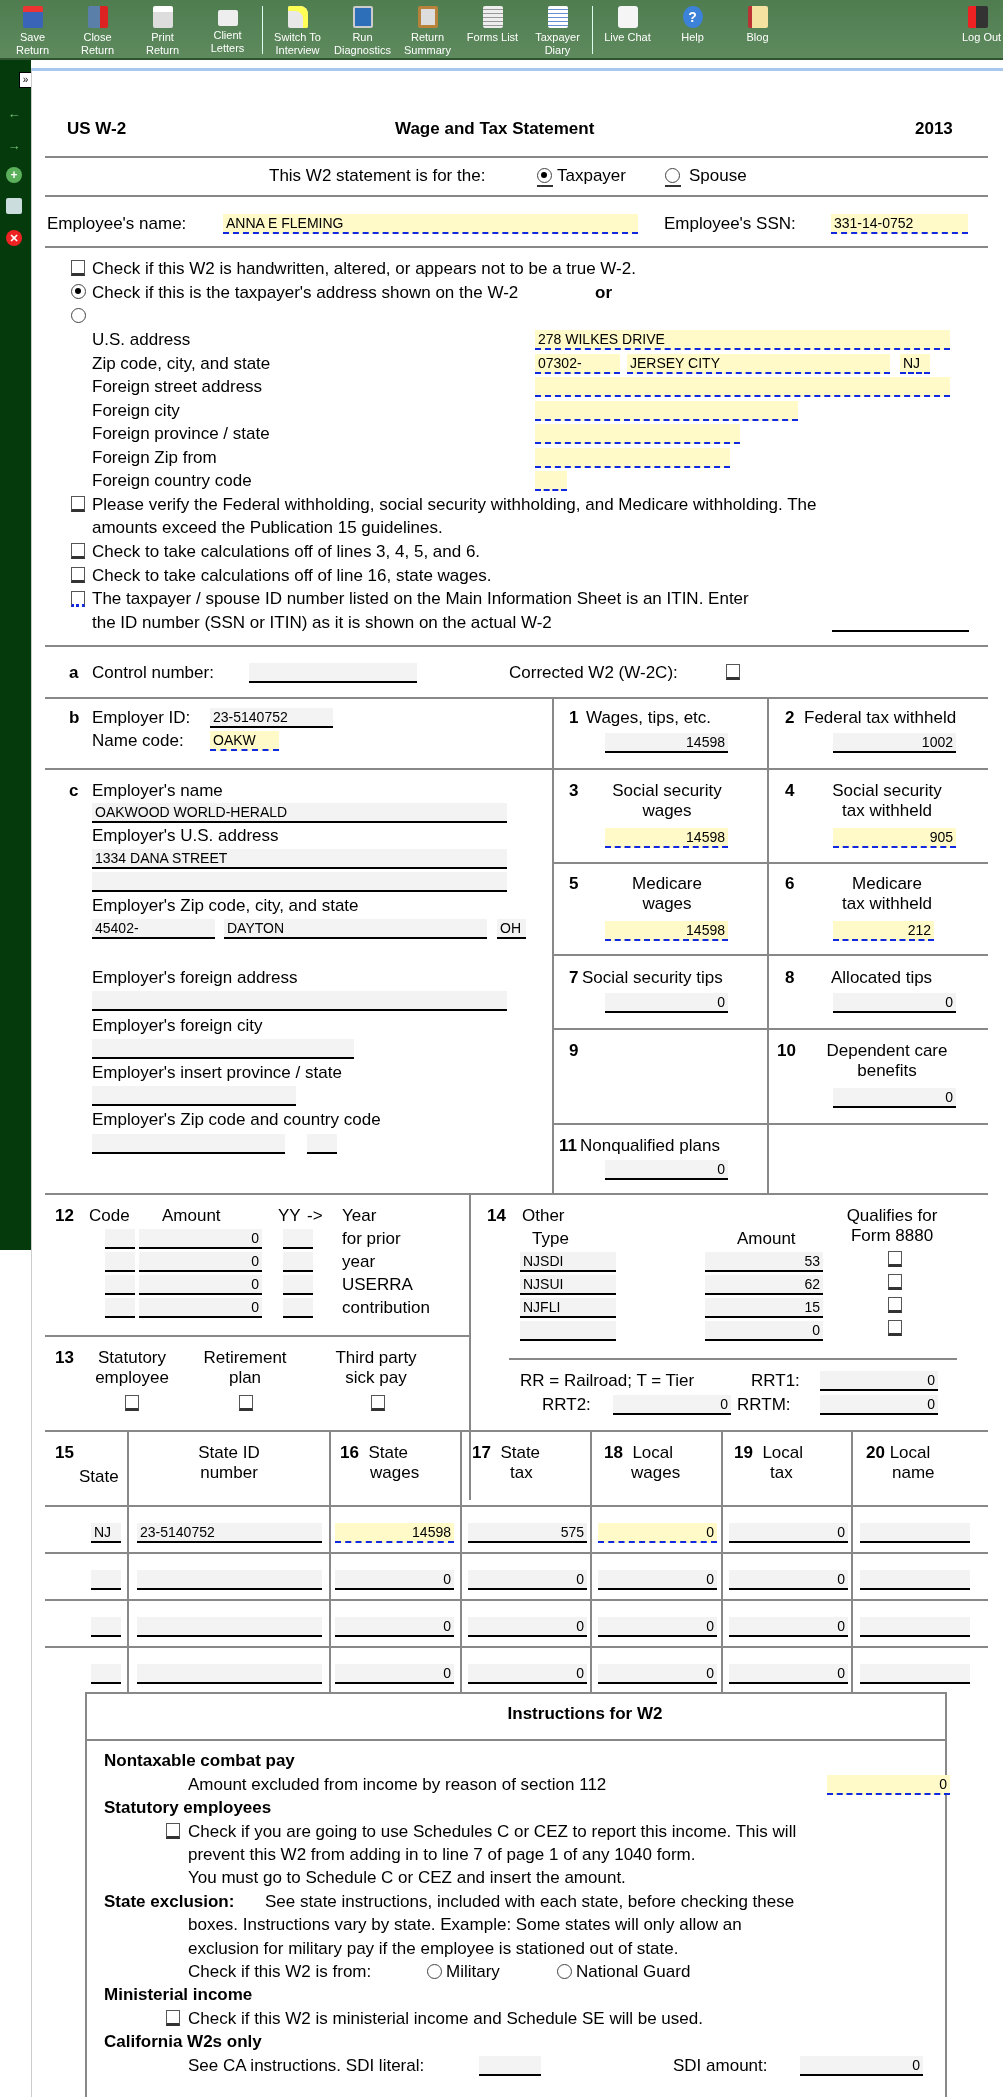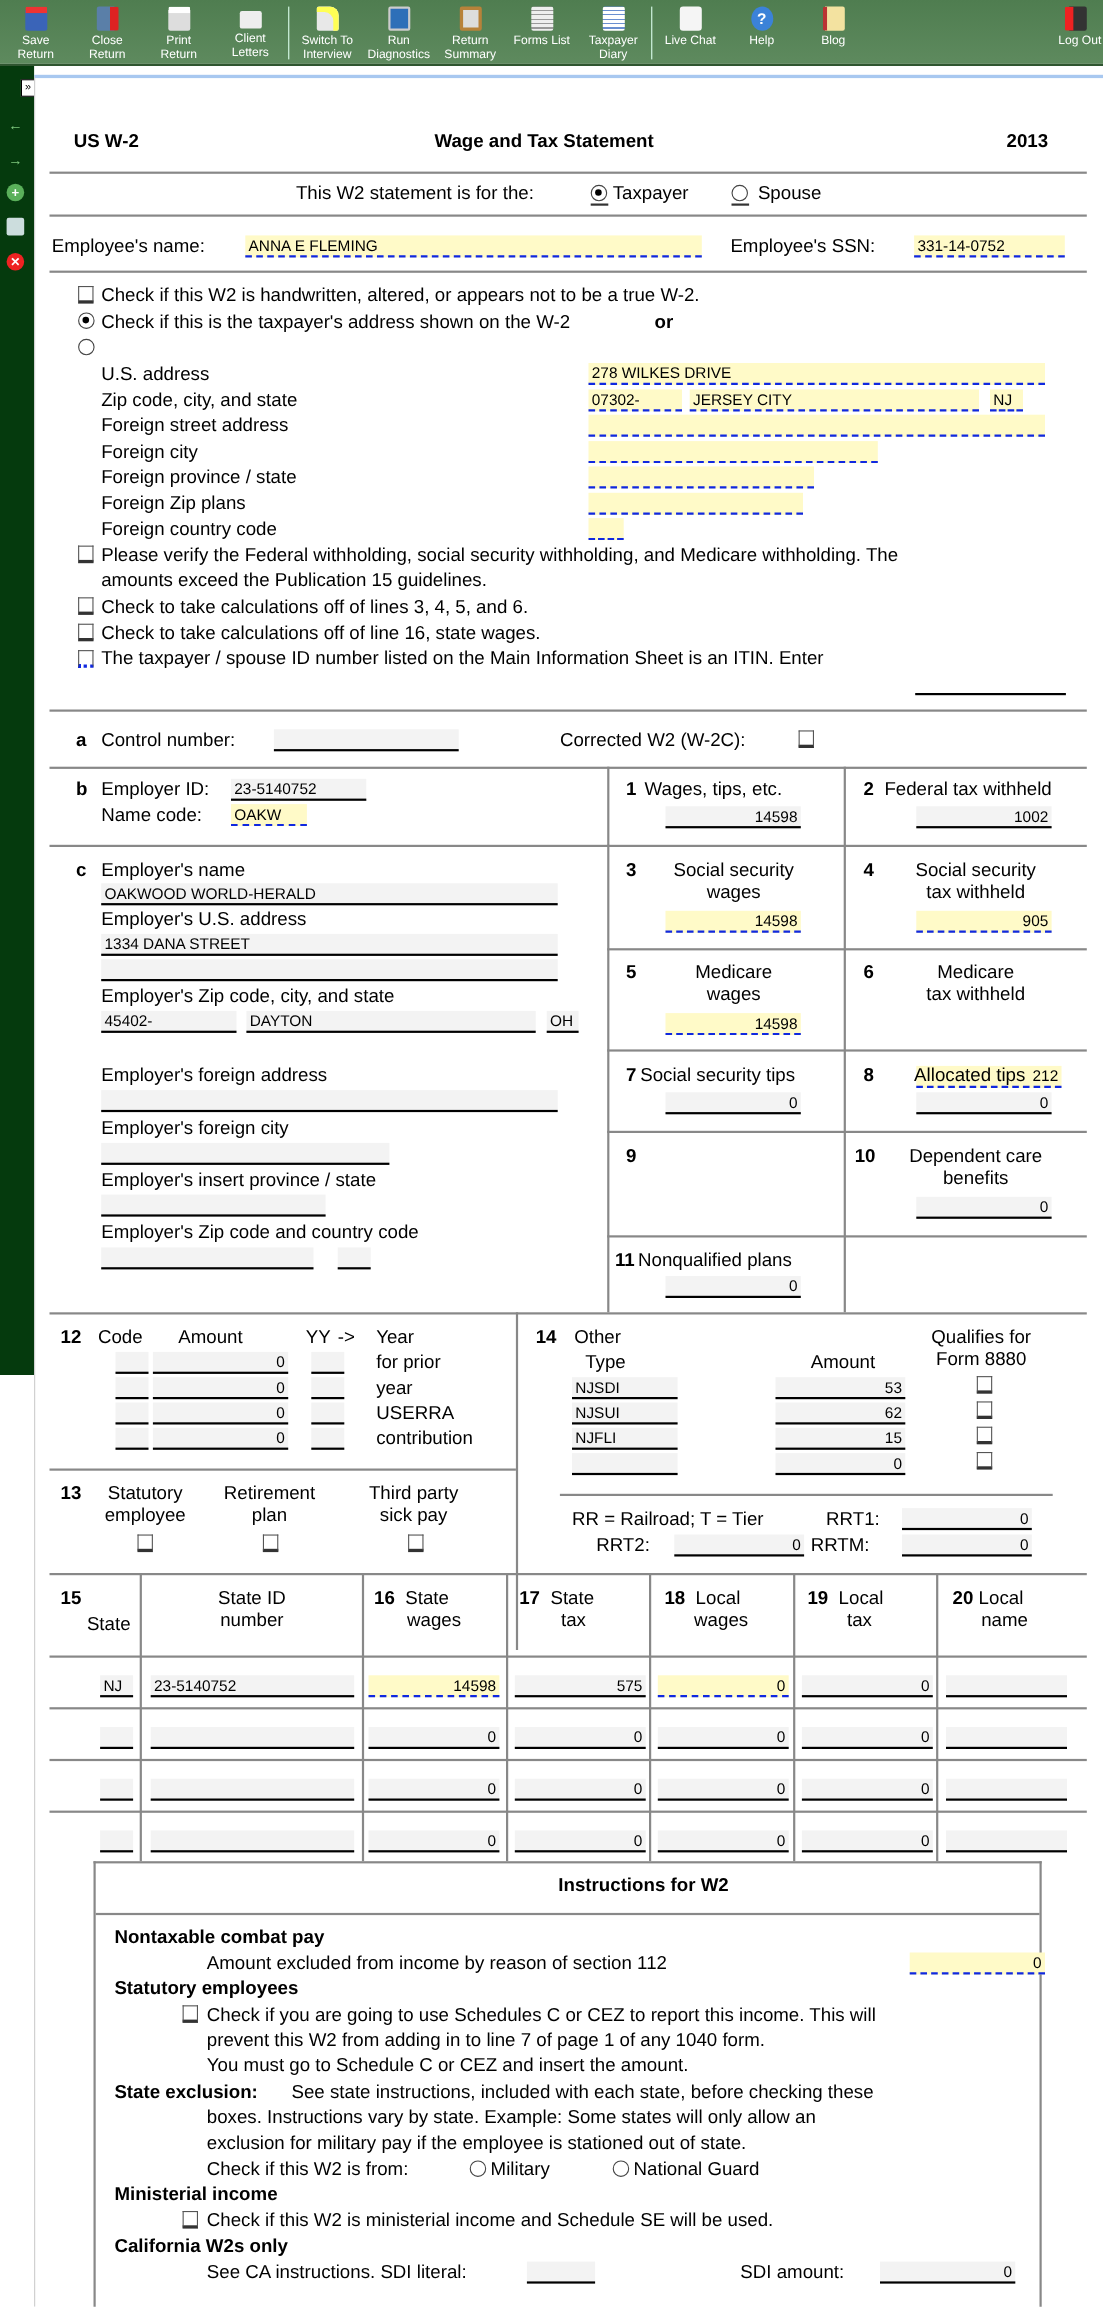--- a/index.html
+++ b/index.html
@@ -139,34 +139,35 @@
   <div class="lbl" style="left:60px;top:283px">Zip code,  city,  and state</div>
   <div class="fld y" style="left:503px;top:283px;width:85px">07302-</div>
   <div class="fld y" style="left:595px;top:283px;width:263px">JERSEY CITY</div>
   <div class="fld y" style="left:868px;top:283px;width:30px">NJ</div>
   <div class="lbl" style="left:60px;top:306px">Foreign street address</div>
   <div class="fld y" style="left:503px;top:306px;width:415px"></div>
   <div class="lbl" style="left:60px;top:330px">Foreign city</div>
   <div class="fld y" style="left:503px;top:330px;width:263px"></div>
   <div class="lbl" style="left:60px;top:353px">Foreign province / state</div>
   <div class="fld y" style="left:503px;top:353px;width:205px"></div>
-  <div class="lbl" style="left:60px;top:377px">Foreign Zip plans</div>
+  <div class="lbl" style="left:60px;top:377px">Foreign Zip from</div>
   <div class="fld y" style="left:503px;top:377px;width:195px"></div>
   <div class="lbl" style="left:60px;top:400px">Foreign country code</div>
   <div class="fld y" style="left:503px;top:400px;width:32px"></div>
 
   <div class="cb" style="left:39px;top:425px"></div>
   <div class="lbl" style="left:60px;top:424px">Please verify the Federal withholding,  social security withholding,  and Medicare withholding.  The</div>
   <div class="lbl" style="left:60px;top:447px">amounts exceed the Publication 15 guidelines.</div>
   <div class="cb" style="left:39px;top:472px"></div>
   <div class="lbl" style="left:60px;top:471px">Check to take calculations off of lines 3,  4,  5,  and  6.</div>
   <div class="cb" style="left:39px;top:496px"></div>
   <div class="lbl" style="left:60px;top:495px">Check to take calculations off of line 16,  state wages.</div>
   <div class="cb" style="left:39px;top:520px;border-bottom:3px dotted #1028e0"></div>
   <div class="lbl" style="left:60px;top:518px">The taxpayer / spouse ID number listed on the Main Information Sheet is an ITIN.  Enter</div>
+  <div class="lbl" style="left:60px;top:542px">the ID number  (SSN or ITIN)  as it is shown on the actual W-2</div>
   <div class="fld g" style="left:800px;top:541px;width:137px;background:#fff"></div>
   <div class="hr" style="left:13px;top:574px;width:943px"></div>
 
   <div class="lbl b" style="left:37px;top:592px">a</div>
   <div class="lbl" style="left:60px;top:592px">Control number:</div>
   <div class="fld g" style="left:217px;top:592px;width:168px"></div>
   <div class="lbl" style="left:477px;top:592px">Corrected W2  (W-2C):</div>
   <div class="cb" style="left:694px;top:593px"></div>
   <div class="hr" style="left:13px;top:626px;width:943px"></div>
 
@@ -218,21 +219,21 @@
   <div class="fld y r" style="left:573px;top:757px;width:123px">14598</div>
   <div class="lbl b" style="left:753px;top:710px">4</div>
   <div class="lbl c" style="left:780px;top:710px;width:150px"><span>Social security</span><br><span>tax withheld</span></div>
   <div class="fld y r" style="left:801px;top:757px;width:123px">905</div>
 
   <div class="lbl b" style="left:537px;top:803px">5</div>
   <div class="lbl c" style="left:560px;top:803px;width:150px"><span>Medicare</span><br><span>wages</span></div>
   <div class="fld y r" style="left:573px;top:850px;width:123px">14598</div>
   <div class="lbl b" style="left:753px;top:803px">6</div>
   <div class="lbl c" style="left:780px;top:803px;width:150px"><span>Medicare</span><br><span>tax withheld</span></div>
-  <div class="fld y r" style="left:801px;top:898px;width:132px">212</div>
+  <div class="fld y r" style="left:801px;top:850px;width:101px">212</div>
 
   <div class="lbl b" style="left:537px;top:897px">7</div>
   <div class="lbl" style="left:550px;top:897px">Social security tips</div>
   <div class="fld g r" style="left:573px;top:922px;width:123px">0</div>
   <div class="lbl b" style="left:753px;top:897px">8</div>
   <div class="lbl" style="left:799px;top:897px">Allocated tips</div>
   <div class="fld g r" style="left:801px;top:922px;width:123px">0</div>
 
   <div class="lbl b" style="left:537px;top:970px">9</div>
   <div class="lbl b" style="left:745px;top:970px">10</div>

